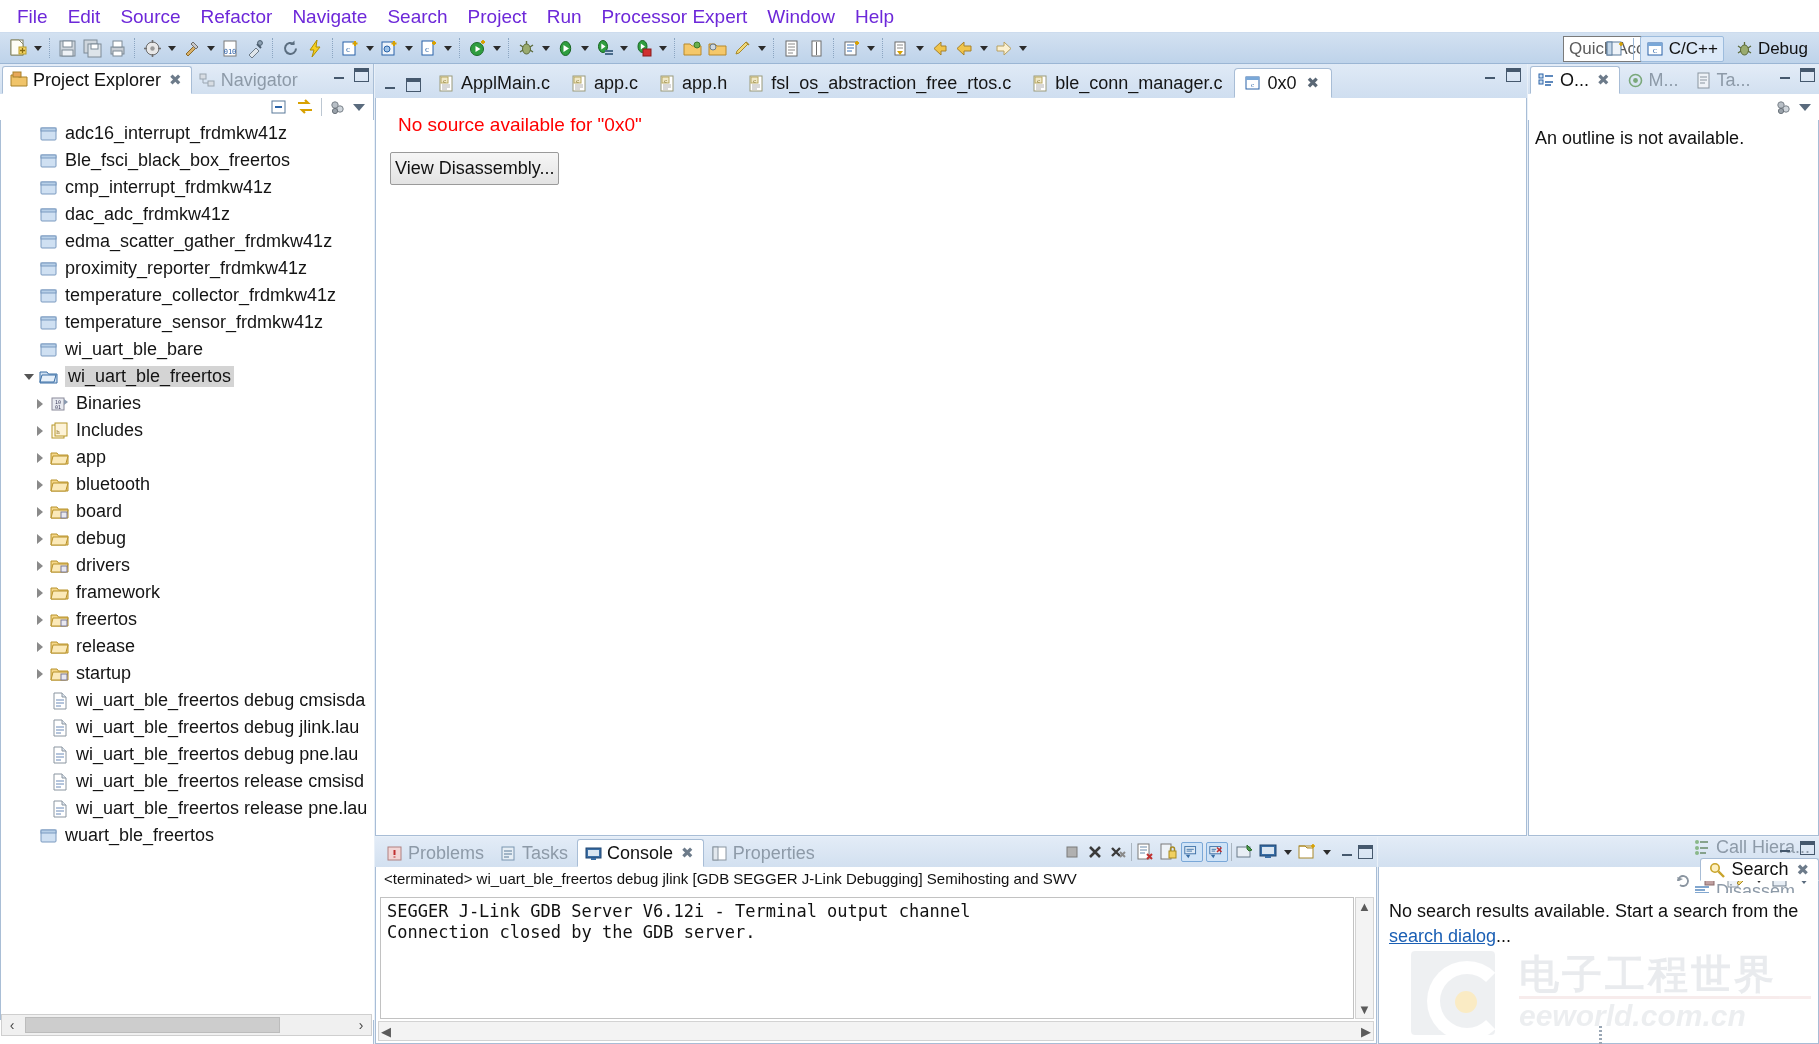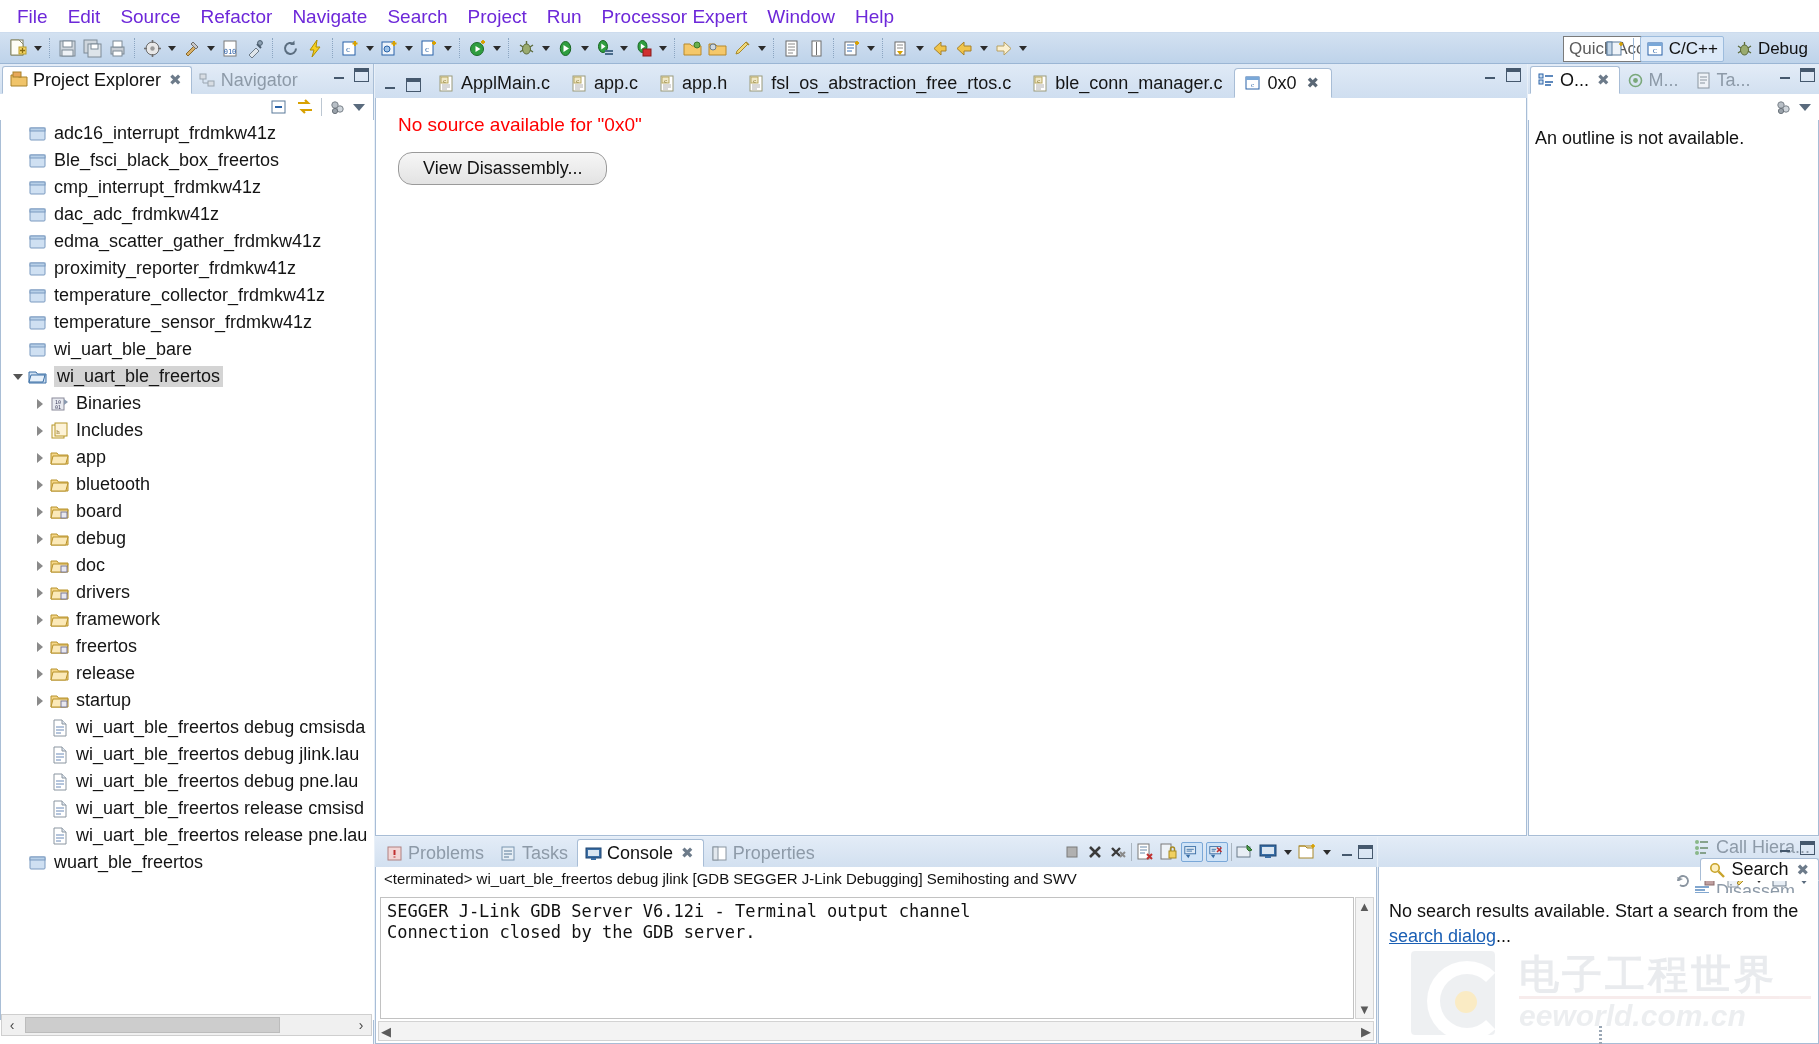--- a/index.html
+++ b/index.html
@@ -225,21 +225,21 @@
     border-left: 5px solid transparent;
     border-right: 5px solid transparent;
     border-top: 6px solid #555;
   }
   .tree-ico {
     width: 22px; min-width: 22px; height: 20px;
     margin-right: 5px;
     display: flex; align-items: center; justify-content: center;
   }
   .tree-label { color: #141414; }
-  .indent1 { padding-left: 8px; }
+  .indent1 { padding-left: 19px; }
   .indent2 { padding-left: 30px; }
 
   .hscroll {
     position: absolute;
     left: 1px; bottom: 8px;
     width: 371px; height: 22px;
     background: #f0f0f0;
     border: 1px solid #cfcfcf;
     display: flex; align-items: center;
   }
@@ -299,25 +299,25 @@
     border-top: none;
     padding: 16px 14px;
   }
   .ed-error {
     font-size: 19px;
     margin: 0 0 16px 8px;
   }
   .ed-button {
     display: inline-block;
     font-size: 18px;
-    padding: 5px 24px;
+    padding: 5px 4px;
     background: linear-gradient(#f6f6f6, #e3e3e3);
     border: 1px solid #9a9a9a;
-    border-radius: 14px;
-    margin-left: 8px;
+    border-radius: 2px;
+    margin-left: 0;
   }
 
   
   #outline-part {
     left: 1528px; top: 0;
     width: 291px; height: 772px;
   }
   .ol-body {
     position: absolute;
     left: 0; top: 56px;
@@ -977,31 +977,20 @@
           </div>
           <div class="tree-row indent2">
             <span class="twisty collapsed"></span>
             <span class="tree-ico">
               <svg width="20" height="18" viewBox="0 0 20 18">
                 <path d="M1 4h6l1.5 2H18v9H1z" fill="#f5d78a" stroke="#b8922a"></path>
                 <path d="M3 7h15l-2.2 8H1z" fill="#fbe9b8" stroke="#b8922a"></path>
               </svg>
             </span>
             <span class="tree-label">debug</span>
-          </div>
-          <div class="tree-row indent2">
-            <span class="twisty collapsed"></span>
-            <span class="tree-ico">
-              <svg width="20" height="18" viewBox="0 0 20 18">
-                <path d="M1 4h6l1.5 2H18v9H1z" fill="#f5d78a" stroke="#b8922a"></path>
-                <path d="M3 7h15l-2.2 8H1z" fill="#fbe9b8" stroke="#b8922a"></path>
-                <rect x="11" y="9" width="6" height="6" fill="#e8e8f0" stroke="#7a7a9a"></rect>
-              </svg>
-            </span>
-            <span class="tree-label">doc</span>
           </div>
           <div class="tree-row indent2">
             <span class="twisty collapsed"></span>
             <span class="tree-ico">
               <svg width="20" height="18" viewBox="0 0 20 18">
                 <path d="M1 4h6l1.5 2H18v9H1z" fill="#f5d78a" stroke="#b8922a"></path>
                 <path d="M3 7h15l-2.2 8H1z" fill="#fbe9b8" stroke="#b8922a"></path>
                 <rect x="11" y="9" width="6" height="6" fill="#e8e8f0" stroke="#7a7a9a"></rect>
               </svg>
             </span>

